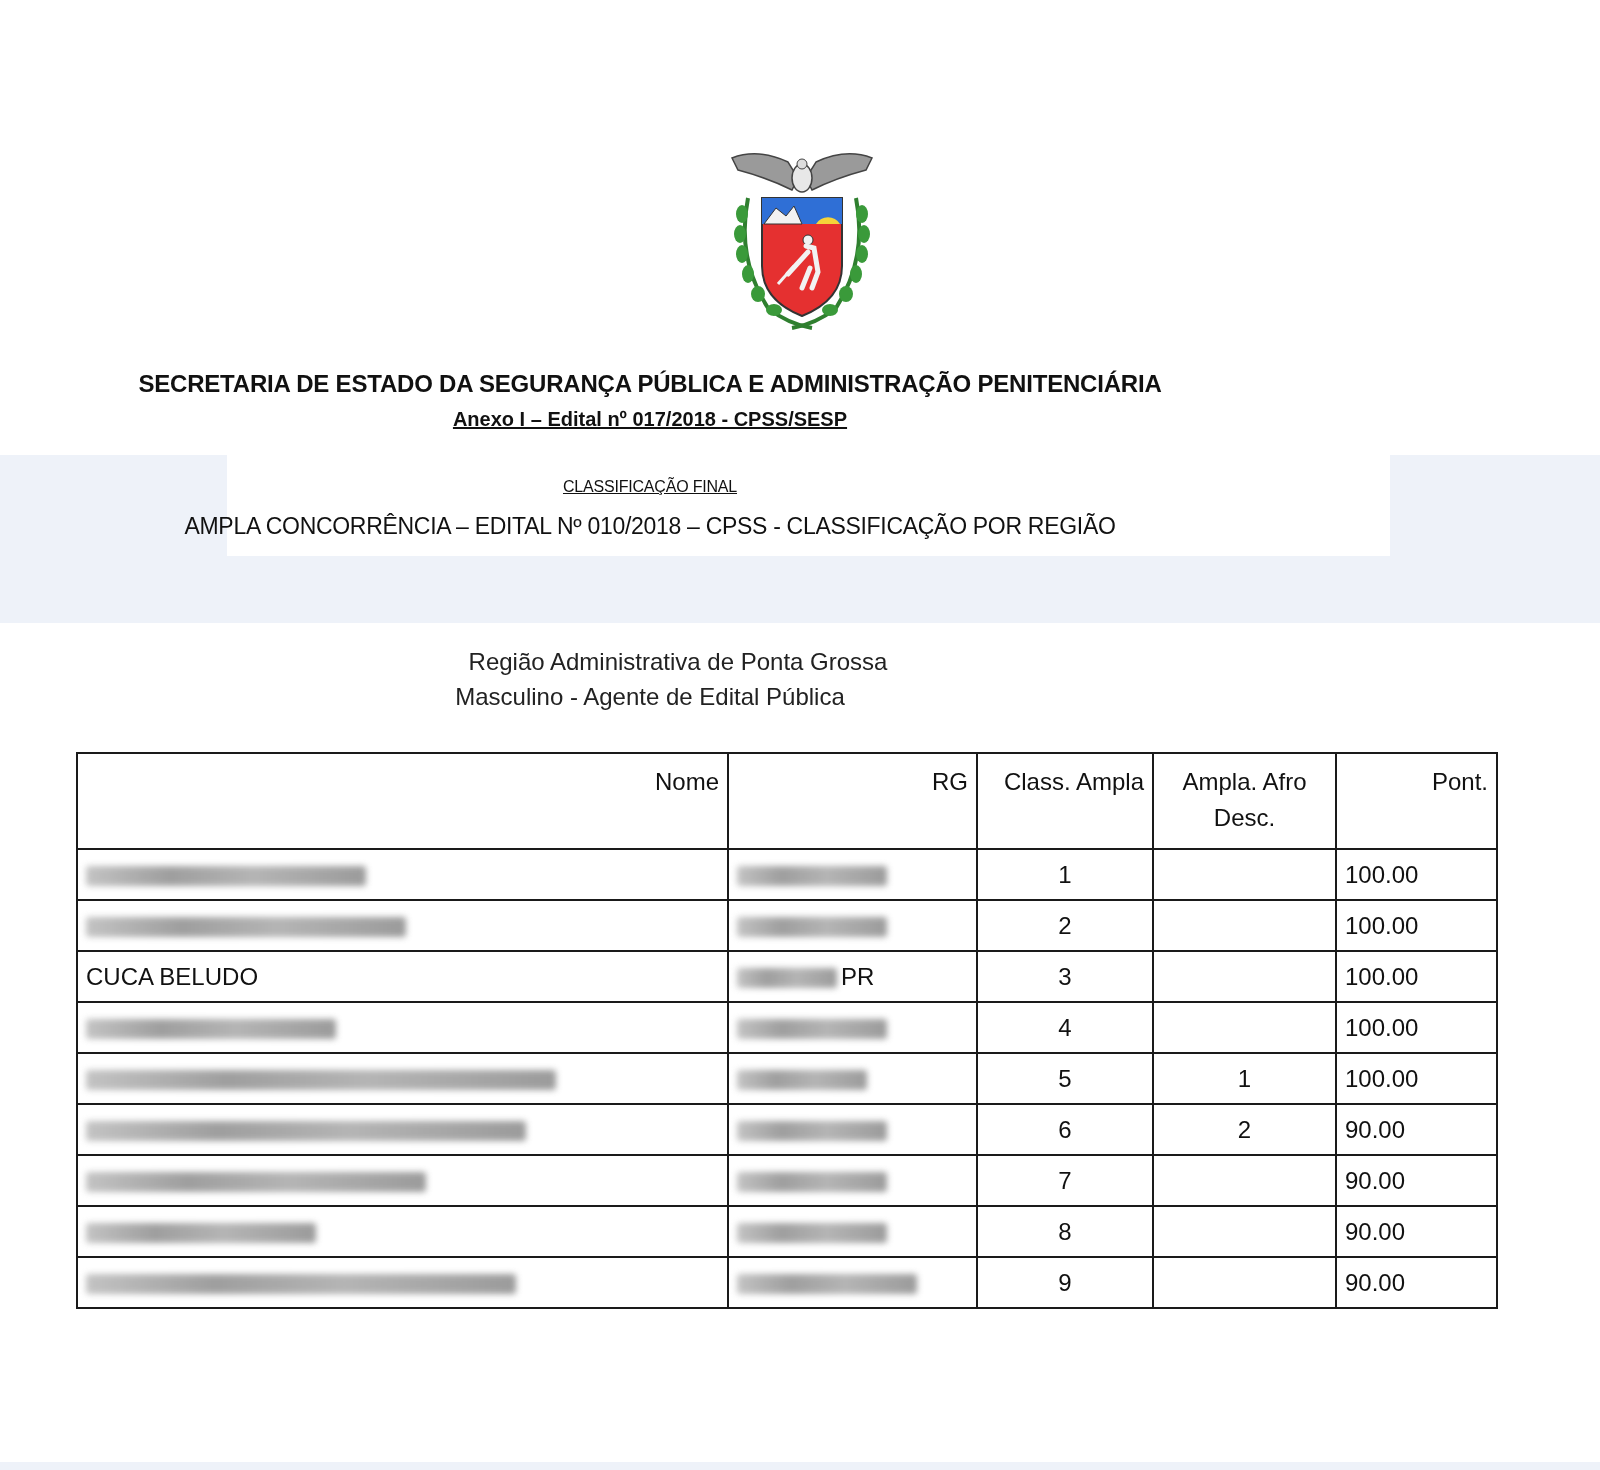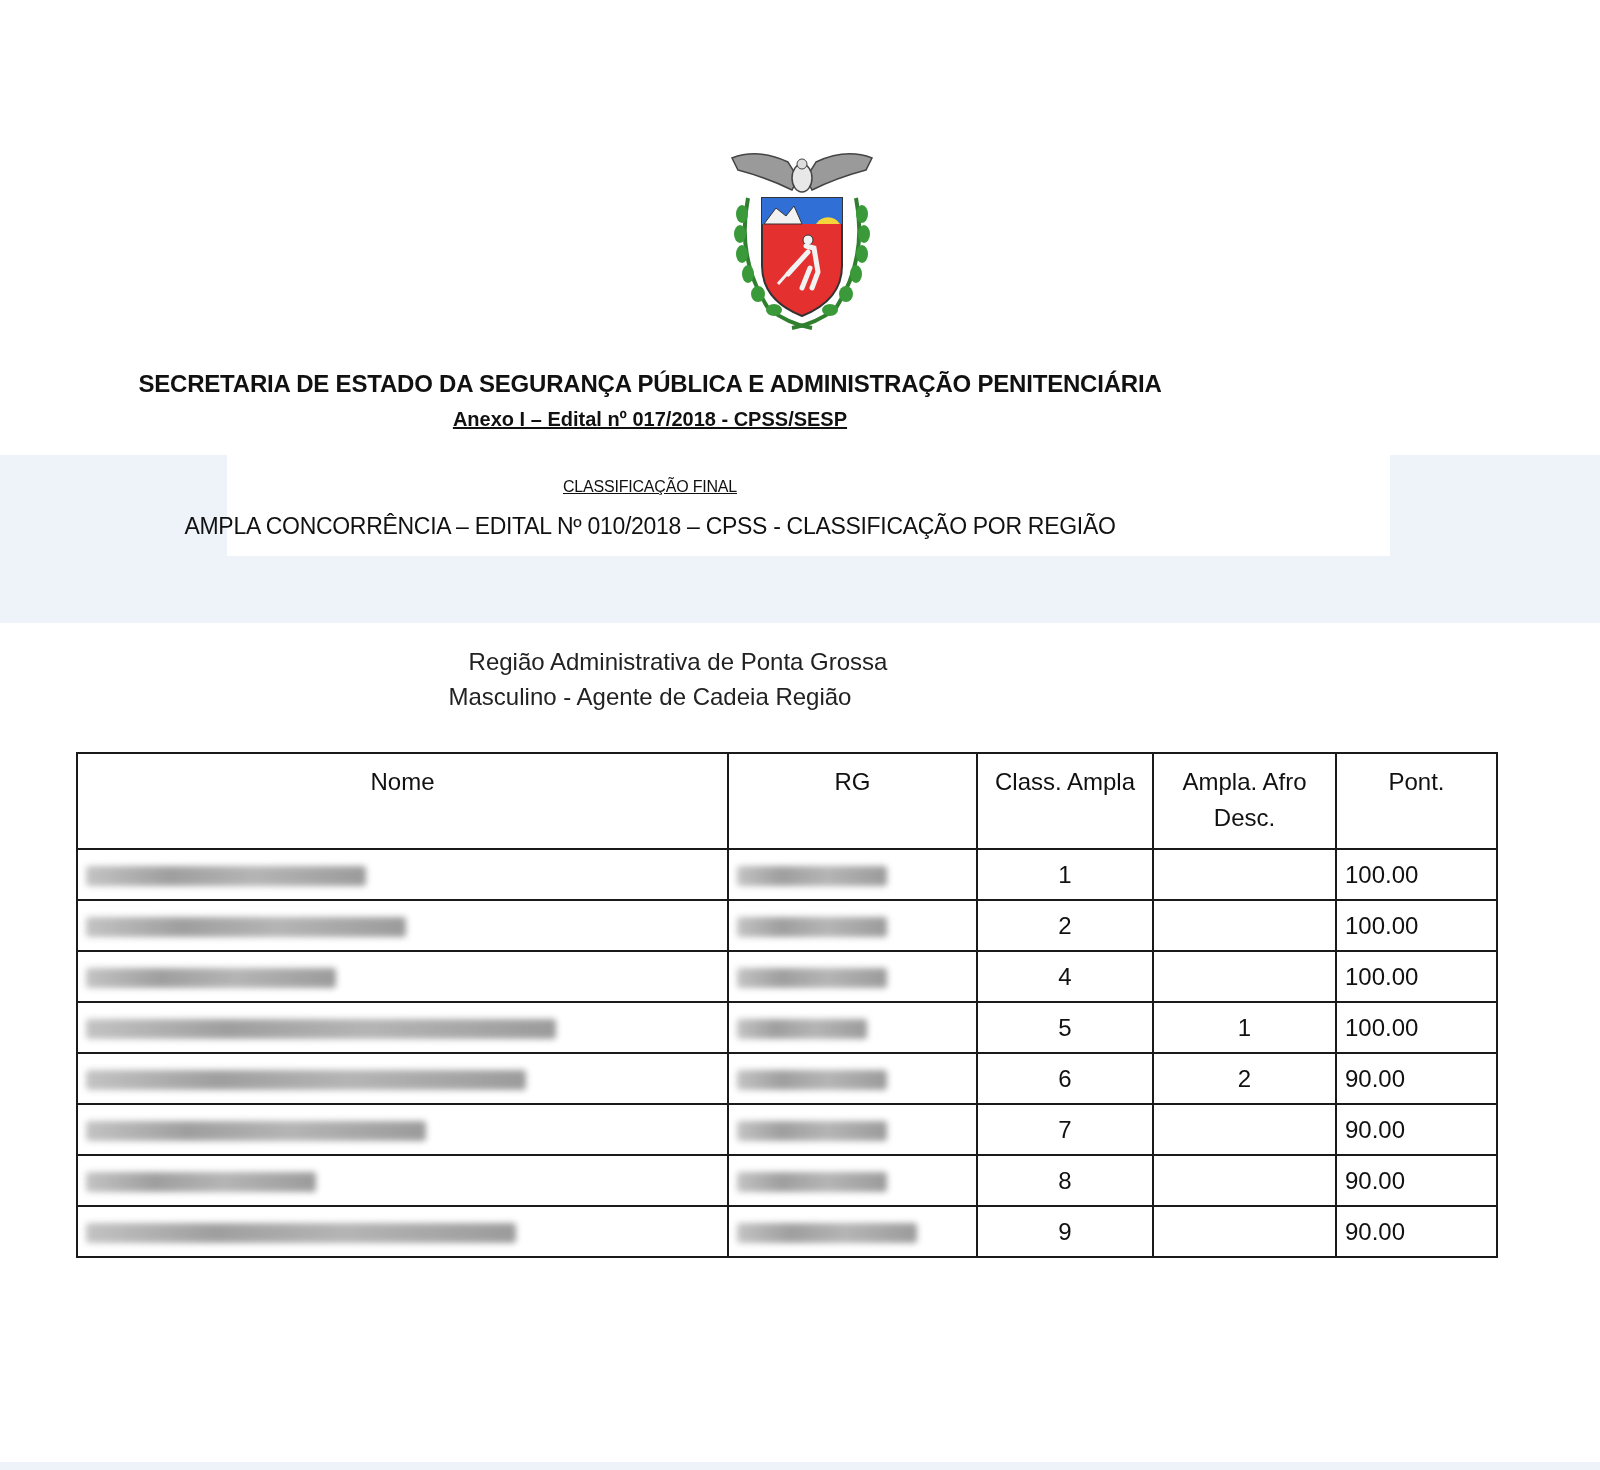--- a/index.html
+++ b/index.html
@@ -43,21 +43,21 @@
   }
   table.results th, table.results td {
     border: 2px solid #1a1a1a;
     padding: 0 8px;
     vertical-align: middle;
     overflow: hidden;
     white-space: nowrap;
   }
   table.results th {
     font-weight: normal; height: 84px; vertical-align: top; padding-top: 10px;
-    text-align: center; line-height: 36px;
+    text-align: right; line-height: 36px;
   }
   table.results th.center { text-align: center; white-space: normal; }
   table.results td { height: 49px; }
   td.center { text-align: center; }
   .blur {
     display: inline-block; height: 20px; border-radius: 3px;
     background: linear-gradient(90deg, #b9b9b9, #8e8e8e 30%, #a8a8a8 60%, #8a8a8a);
     filter: blur(3px); opacity: 0.85; vertical-align: middle;
   }
   .rg-suffix { margin-left: 4px; }
@@ -105,21 +105,21 @@
   </svg>
 </div>
 
 <div class="center-text h-title">SECRETARIA DE ESTADO DA SEGURANÇA PÚBLICA E ADMINISTRAÇÃO PENITENCIÁRIA</div>
 <div class="center-text h-sub">Anexo I – Edital nº 017/2018 - CPSS/SESP</div>
 
 <div class="center-text c-title">CLASSIFICAÇÃO FINAL</div>
 <div class="center-text c-sub">AMPLA CONCORRÊNCIA – EDITAL Nº 010/2018 – CPSS - CLASSIFICAÇÃO POR REGIÃO</div>
 
 <div class="center-text r-title">Região Administrativa de Ponta Grossa</div>
-<div class="center-text r-sub">Masculino - Agente de Cadeia Região</div>
+<div class="center-text r-sub">Masculino - Agente de Edital Pública</div>
 
 <table class="results">
   <colgroup>
     <col style="width:651px">
     <col style="width:249px">
     <col style="width:176px">
     <col style="width:183px">
     <col style="width:161px">
   </colgroup>
   <thead>
@@ -140,20 +140,27 @@
         <td>100.00</td>
       </tr>
       <tr>
         <td><span class="blur" style="width: 320px;"></span></td>
         <td><span class="blur" style="width: 150px;"></span></td>
         <td class="center">2</td>
         <td class="center"></td>
         <td>100.00</td>
       </tr>
       <tr>
+        <td><span>CUCA BELUDO</span></td>
+        <td><span class="blur" style="width: 100px;"></span><span class="rg-suffix">PR</span></td>
+        <td class="center">3</td>
+        <td class="center"></td>
+        <td>100.00</td>
+      </tr>
+      <tr>
         <td><span class="blur" style="width: 250px;"></span></td>
         <td><span class="blur" style="width: 150px;"></span></td>
         <td class="center">4</td>
         <td class="center"></td>
         <td>100.00</td>
       </tr>
       <tr>
         <td><span class="blur" style="width: 470px;"></span></td>
         <td><span class="blur" style="width: 130px;"></span></td>
         <td class="center">5</td>

